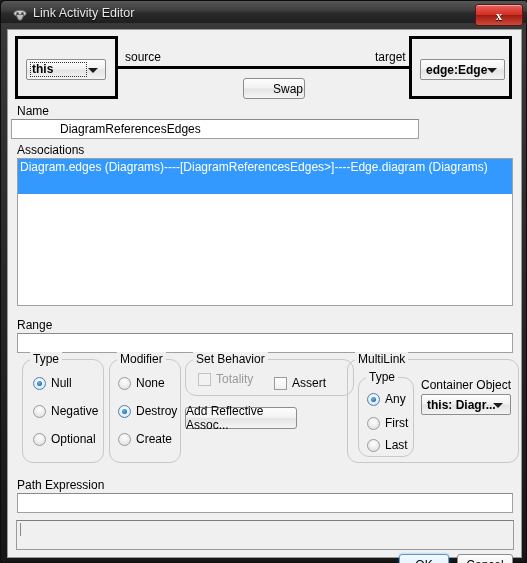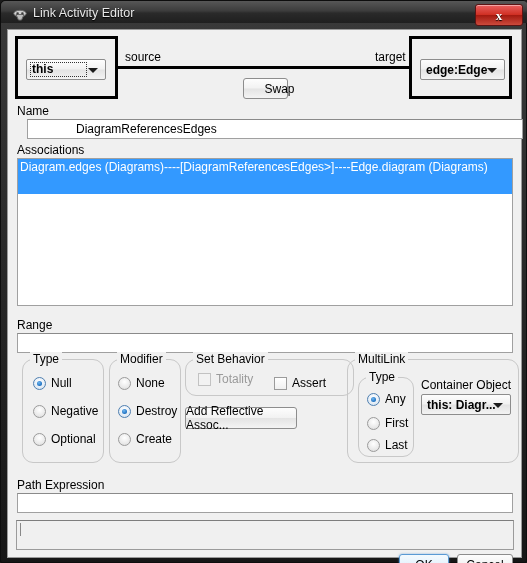--- a/index.html
+++ b/index.html
@@ -173,21 +173,21 @@
     font-size: 12px;
     color: #000;
     cursor: pointer;
     display: flex;
     align-items: center;
     justify-content: center;
   }
   #swap-btn {
     position: absolute;
     left: 228px; top: 42px;
-    width: 45px; height: 21px; padding-left: 28px;
+    width: 62px; height: 21px; padding-left: 28px;
   }
 
   
   .field-label {
     position: absolute;
     font-size: 12px;
     color: #000;
   }
   .textinput {
     position: absolute;
@@ -196,21 +196,21 @@
     border: 1px solid #a0a0a0;
     border-top-color: #8a8a8a;
     font-family: "Liberation Sans", sans-serif;
     font-size: 12px;
     padding: 0 3px;
     color: #000;
     line-height: 18px;
   }
 
   #name-label { left: 9px; top: 74px; }
-  #name-input { left: 19px; top: 89px; width: 496px; height: 20px; padding-left: 48px; }
+  #name-input { left: 3px; top: 89px; width: 408px; height: 20px; padding-left: 48px; }
 
   #assoc-label { left: 9px; top: 113px; }
   #assoc-list {
     position: absolute;
     left: 9px; top: 128px;
     width: 496px; height: 148px;
     box-sizing: border-box;
     background: #fff;
     border: 1px solid #a0a0a0;
     overflow: hidden;

